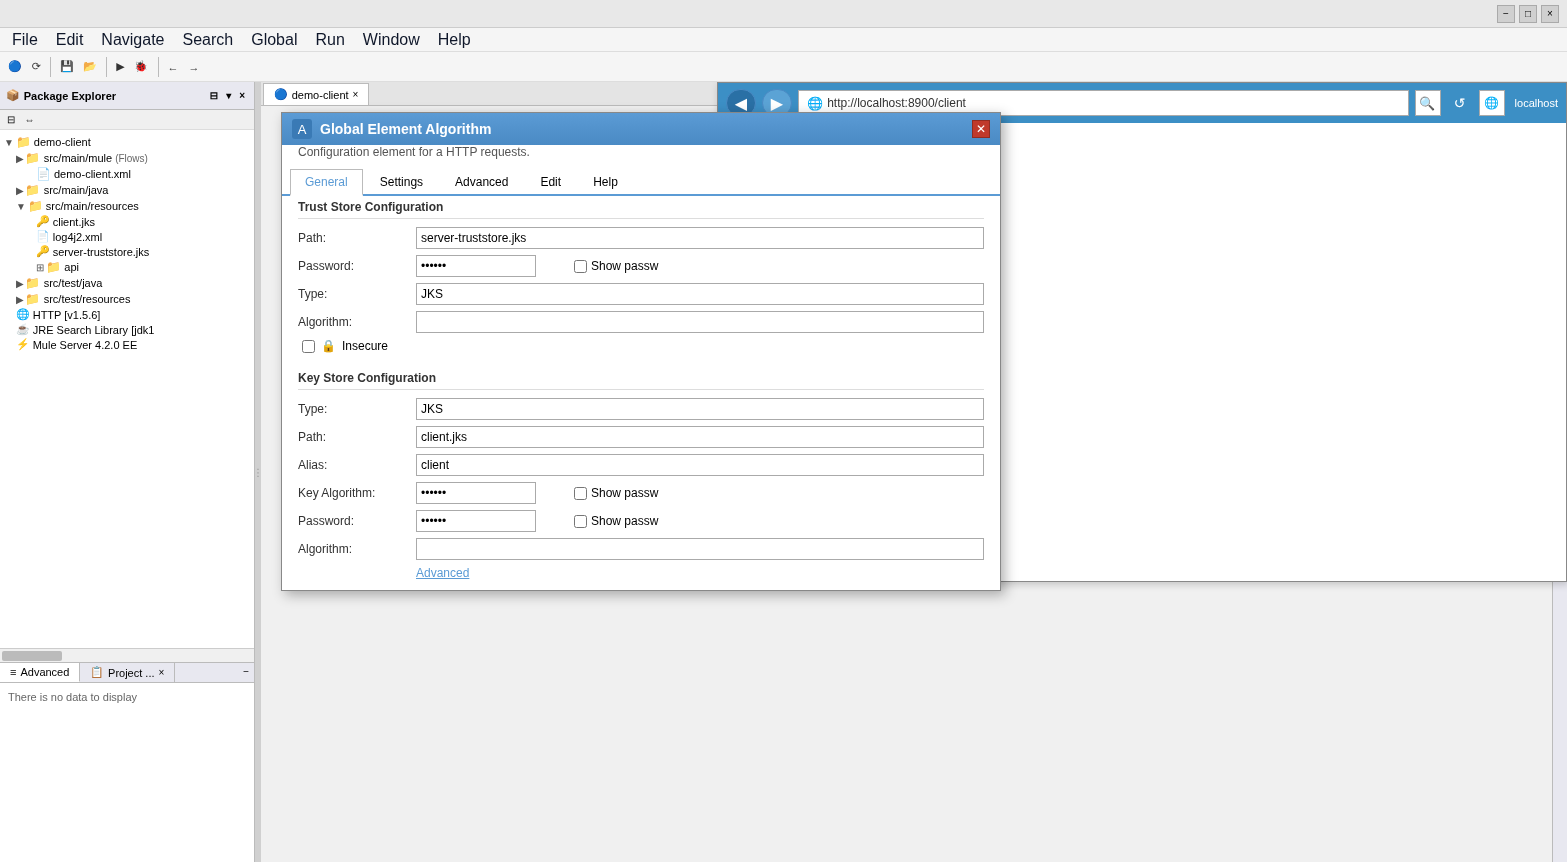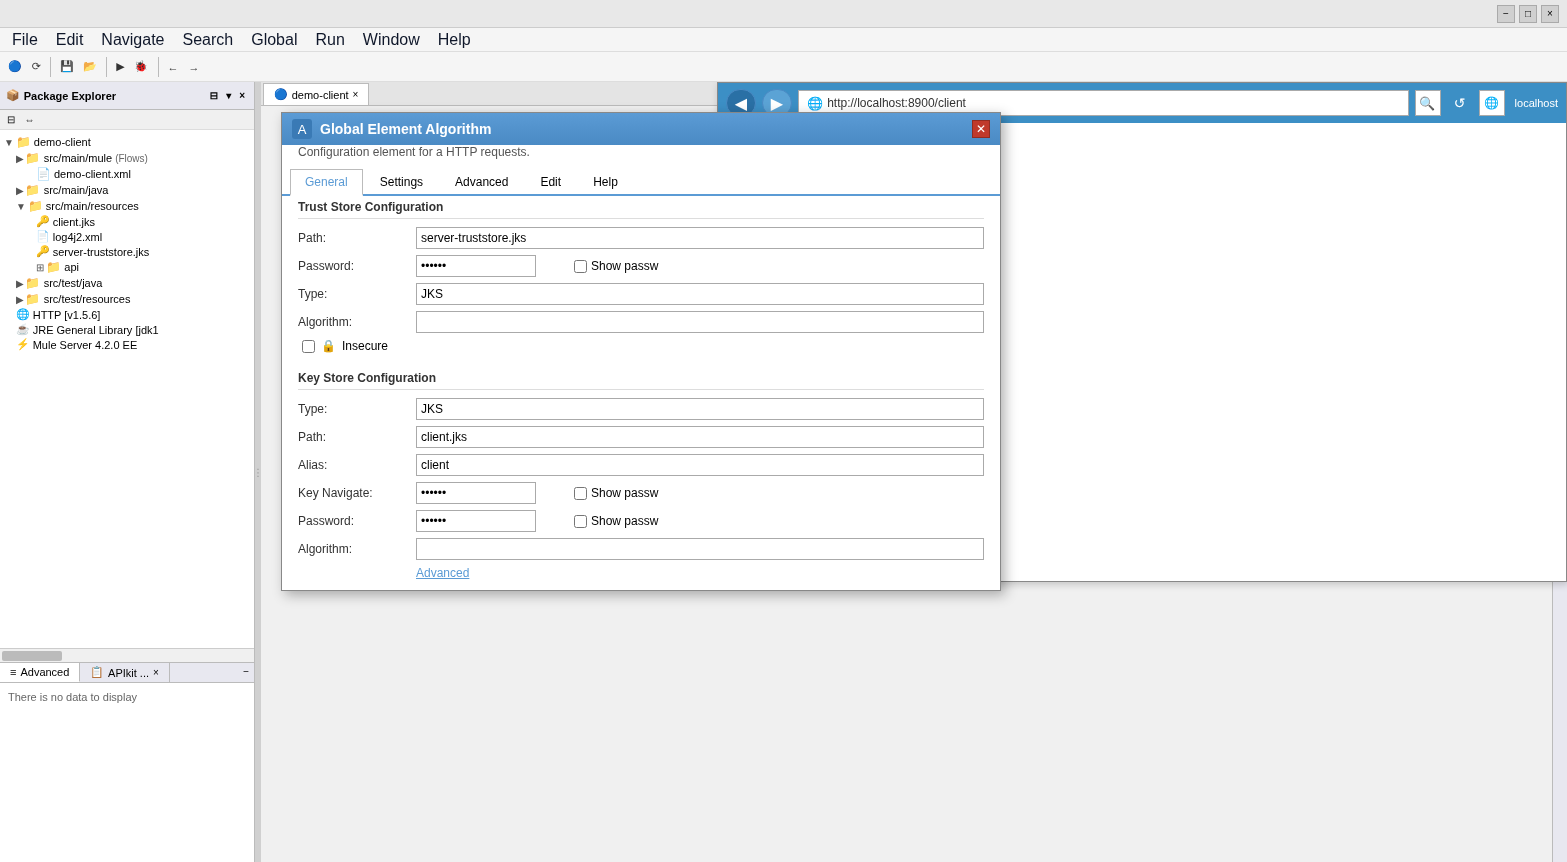--- a/index.html
+++ b/index.html
@@ -573,42 +573,42 @@
         <span class="tree-label">src/test/resources</span>
       </div>
 
       <div class="tree-item" style="padding-left:16px;">
         <span style="margin-right:3px; font-size:11px; color:#5b9bd5;">🌐</span>
         <span class="tree-label">HTTP [v1.5.6]</span>
       </div>
 
       <div class="tree-item" style="padding-left:16px;">
         <span style="margin-right:3px; font-size:11px; color:#a05000;">☕</span>
-        <span class="tree-label">JRE General Library [jdk1</span>
+        <span class="tree-label">JRE Search Library [jdk1</span>
       </div>
 
       <div class="tree-item" style="padding-left:16px;">
         <span style="margin-right:3px; font-size:11px; color:#5b9bd5;">⚡</span>
         <span class="tree-label">Mule Server 4.2.0 EE</span>
       </div>
     </div>
 
     <div class="scrollbar-h">
       <div class="scrollbar-thumb"></div>
     </div>
 
     <div class="bottom-panel">
       <div class="bottom-tabs">
         <div class="bottom-tab active">
           <span>≡</span>
           <span>Advanced</span>
         </div>
         <div class="bottom-tab">
           <span>📋</span>
-          <span>APIkit ...</span>
+          <span>Project ...</span>
           <span class="tab-close">×</span>
         </div>
         <div style="flex:1;"></div>
         <div style="display:flex; gap:2px; padding:2px;">
           <span class="small-btn">−</span>
         </div>
       </div>
       <div class="bottom-content">
         <span>There is no data to display</span>
       </div>
@@ -699,21 +699,21 @@
             <span class="form-label">Path:</span>
             <input type="text" class="form-input" value="client.jks" style="">
           </div>
 
           <div class="form-row">
             <span class="form-label">Alias:</span>
             <input type="text" class="form-input" value="client" style="">
           </div>
 
           <div class="form-row">
-            <span class="form-label">Key Navigate:</span>
+            <span class="form-label">Key Algorithm:</span>
             <div class="password-field-group">
               <input type="password" class="form-input-narrow" value="123456" style="">
               <div class="show-pass-group">
                 <input type="checkbox" style="">
                 <span>Show passw</span>
               </div>
             </div>
           </div>
 
           <div class="form-row">

